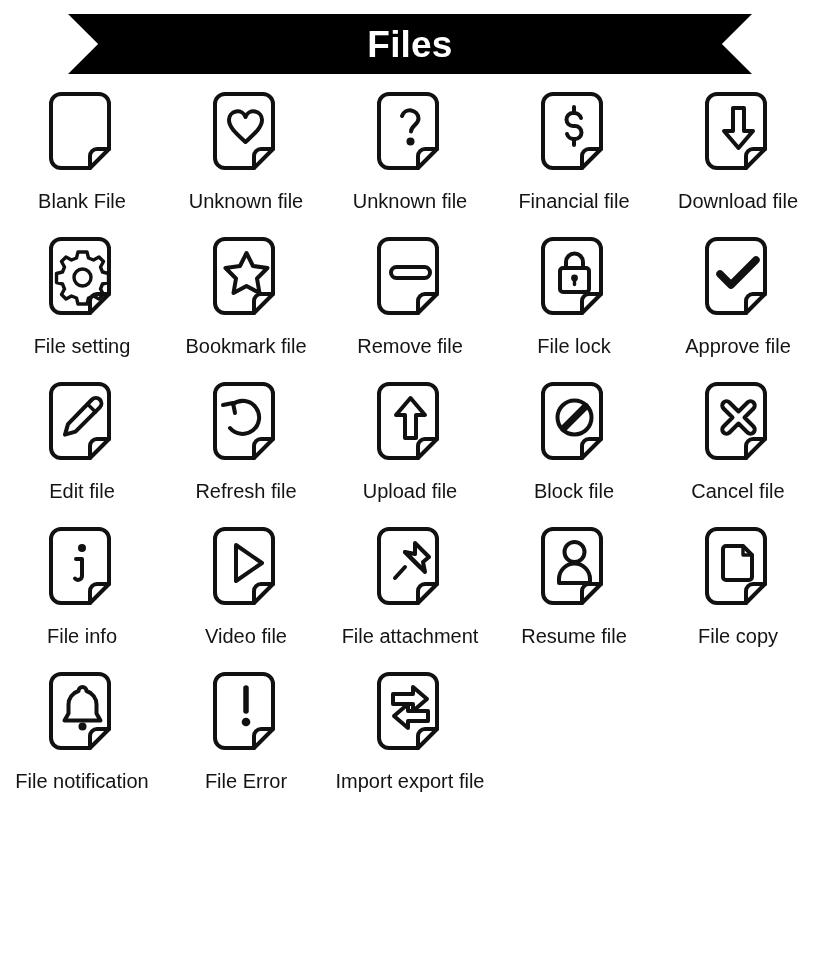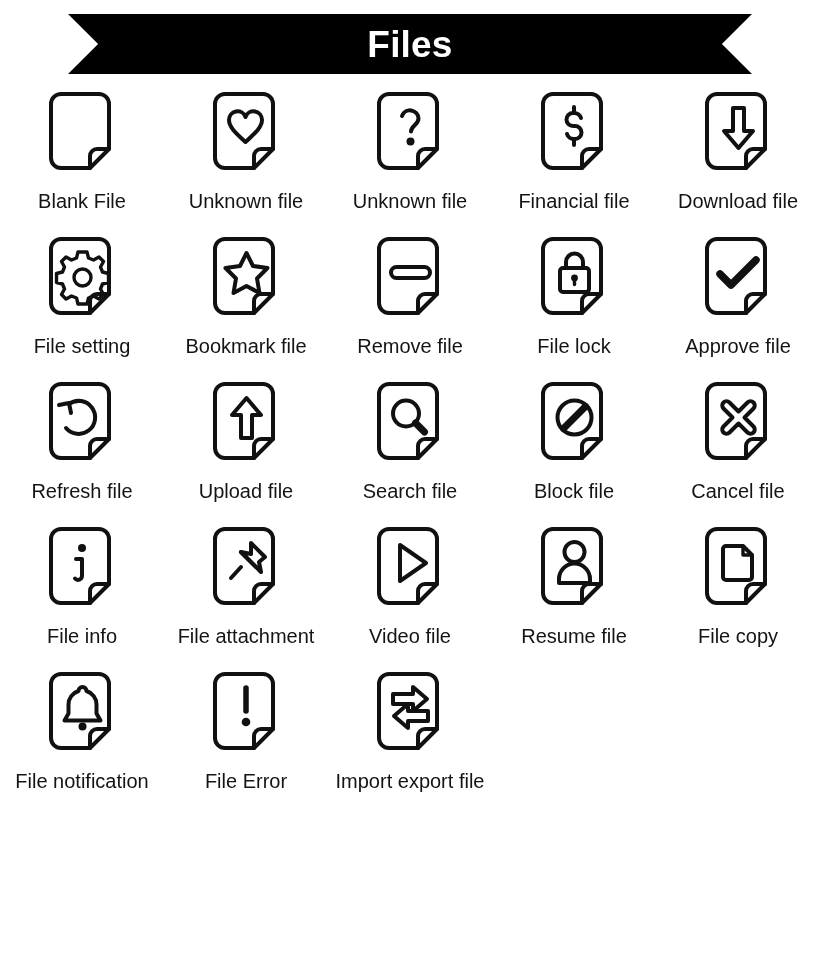--- a/index.html
+++ b/index.html
@@ -227,20 +227,31 @@
     <span class="icon-box">
       <svg viewBox="0 0 78 90">
         <path class="ln" d="M8 16 a10 10 0 0 1 10-10 h38 a10 10 0 0 1 10 10 v45 l-19 19 h-29 a10 10 0 0 1 -10-10 z"></path>
         <path class="ln" d="M66 61 h-12 a7 7 0 0 0 -7 7 v12"></path>
         <path d="M21 41 l11 11 l25-25" style="fill:none;stroke:#111111;stroke-width:7.5;stroke-linecap:round;stroke-linejoin:round"></path>
       </svg>
     </span>
     <span class="label">Approve file</span>
   </div>
 
+  <div class="cell">
+    <span class="icon-box">
+      <svg viewBox="0 0 78 90">
+        <path class="ln" d="M8 16 a10 10 0 0 1 10-10 h38 a10 10 0 0 1 10 10 v45 l-19 19 h-29 a10 10 0 0 1 -10-10 z"></path>
+        <path class="ln" d="M66 61 h-12 a7 7 0 0 0 -7 7 v12"></path>
+        <path class="ln" d="M49 21.5 a5.5 5.5 0 0 1 7.8 7.8 l-24.3 24.3 l-10.5 3 l3-10.5 z"></path>
+        <path class="ln-thin" d="M44.5 26 l8 8"></path>
+      </svg>
+    </span>
+    <span class="label">Edit file</span>
+  </div>
 
 
 
   <div class="cell">
     <span class="icon-box">
       <svg viewBox="0 0 78 90">
         <path class="ln" d="M8 16 a10 10 0 0 1 10-10 h38 a10 10 0 0 1 10 10 v45 l-19 19 h-29 a10 10 0 0 1 -10-10 z"></path>
         <path class="ln" d="M66 61 h-12 a7 7 0 0 0 -7 7 v12"></path>
         <path class="ln" d="M26 26 a16.5 16.5 0 1 1 -3 24"></path>
         <path class="ln" d="M16 27 l10-2 l2 10"></path>
@@ -254,31 +265,20 @@
       <svg viewBox="0 0 78 90">
         <path class="ln" d="M8 16 a10 10 0 0 1 10-10 h38 a10 10 0 0 1 10 10 v45 l-19 19 h-29 a10 10 0 0 1 -10-10 z"></path>
         <path class="ln" d="M66 61 h-12 a7 7 0 0 0 -7 7 v12"></path>
         <path class="ln" d="M45 60 h-11 v-23 h-9 l14.5-17 l14.5 17 h-9 z"></path>
       </svg>
     </span>
     <span class="label">Upload file</span>
   </div>
 
 
-  <div class="cell">
-    <span class="icon-box">
-      <svg viewBox="0 0 78 90">
-        <path class="ln" d="M8 16 a10 10 0 0 1 10-10 h38 a10 10 0 0 1 10 10 v45 l-19 19 h-29 a10 10 0 0 1 -10-10 z"></path>
-        <path class="ln" d="M66 61 h-12 a7 7 0 0 0 -7 7 v12"></path>
-        <circle class="ln" cx="35" cy="35.5" r="13"></circle>
-        <path d="M44.5 45 l9 9" style="fill:none;stroke:#111111;stroke-width:7;stroke-linecap:round"></path>
-      </svg>
-    </span>
-    <span class="label">Search file</span>
-  </div>
 
   <div class="cell">
     <span class="icon-box">
       <svg viewBox="0 0 78 90">
         <path class="ln" d="M8 16 a10 10 0 0 1 10-10 h38 a10 10 0 0 1 10 10 v45 l-19 19 h-29 a10 10 0 0 1 -10-10 z"></path>
         <path class="ln" d="M66 61 h-12 a7 7 0 0 0 -7 7 v12"></path>
         <circle class="ln" cx="39.5" cy="39.5" r="17"></circle>
         <path d="M28.5 50.5 l22-22" style="fill:none;stroke:#111111;stroke-width:7;stroke-linecap:round"></path>
       </svg>
     </span>
@@ -299,51 +299,51 @@
   <div class="cell">
     <span class="icon-box">
       <svg viewBox="0 0 78 90">
         <path class="ln" d="M8 16 a10 10 0 0 1 10-10 h38 a10 10 0 0 1 10 10 v45 l-19 19 h-29 a10 10 0 0 1 -10-10 z"></path>
         <path class="ln" d="M66 61 h-12 a7 7 0 0 0 -7 7 v12"></path>
         <circle class="fl" cx="39" cy="25" r="4"></circle>
         <path class="ln" d="M33 36 h6 v17 a4 4 0 0 1 -7 2.5"></path>
       </svg>
     </span>
     <span class="label">File info</span>
+  </div>
+
+  <div class="cell">
+    <span class="icon-box">
+      <svg viewBox="0 0 78 90">
+        <path class="ln" d="M8 16 a10 10 0 0 1 10-10 h38 a10 10 0 0 1 10 10 v45 l-19 19 h-29 a10 10 0 0 1 -10-10 z"></path>
+        <path class="ln" d="M66 61 h-12 a7 7 0 0 0 -7 7 v12"></path>
+        <path class="ln" d="M29 22 l26 18 l-26 18 z"></path>
+      </svg>
+    </span>
+    <span class="label">Video file</span>
   </div>
 
   <div class="cell">
     <span class="icon-box">
       <svg viewBox="0 0 78 90">
         <path class="ln" d="M8 16 a10 10 0 0 1 10-10 h38 a10 10 0 0 1 10 10 v45 l-19 19 h-29 a10 10 0 0 1 -10-10 z"></path>
         <path class="ln" d="M66 61 h-12 a7 7 0 0 0 -7 7 v12"></path>
         <path class="ln" d="M44 20 l14 14 l-6 5 l2 10 l-20-20 l10 2 z"></path>
         <path class="ln" d="M34 29 l15 15"></path>
         <path class="ln" d="M34 44 l-10 11"></path>
       </svg>
     </span>
     <span class="label">File attachment</span>
   </div>
 
   <div class="cell">
     <span class="icon-box">
       <svg viewBox="0 0 78 90">
         <path class="ln" d="M8 16 a10 10 0 0 1 10-10 h38 a10 10 0 0 1 10 10 v45 l-19 19 h-29 a10 10 0 0 1 -10-10 z"></path>
         <path class="ln" d="M66 61 h-12 a7 7 0 0 0 -7 7 v12"></path>
-        <path class="ln" d="M29 22 l26 18 l-26 18 z"></path>
-      </svg>
-    </span>
-    <span class="label">Video file</span>
-  </div>
-
-  <div class="cell">
-    <span class="icon-box">
-      <svg viewBox="0 0 78 90">
-        <path class="ln" d="M8 16 a10 10 0 0 1 10-10 h38 a10 10 0 0 1 10 10 v45 l-19 19 h-29 a10 10 0 0 1 -10-10 z"></path>
-        <path class="ln" d="M66 61 h-12 a7 7 0 0 0 -7 7 v12"></path>
         <circle class="ln" cx="39.5" cy="29" r="10"></circle>
         <path class="ln" d="M24 60 v-4 a15.5 15.5 0 0 1 31 0 v4 z"></path>
       </svg>
     </span>
     <span class="label">Resume file</span>
   </div>
 
   <div class="cell">
     <span class="icon-box">
       <svg viewBox="0 0 78 90">

